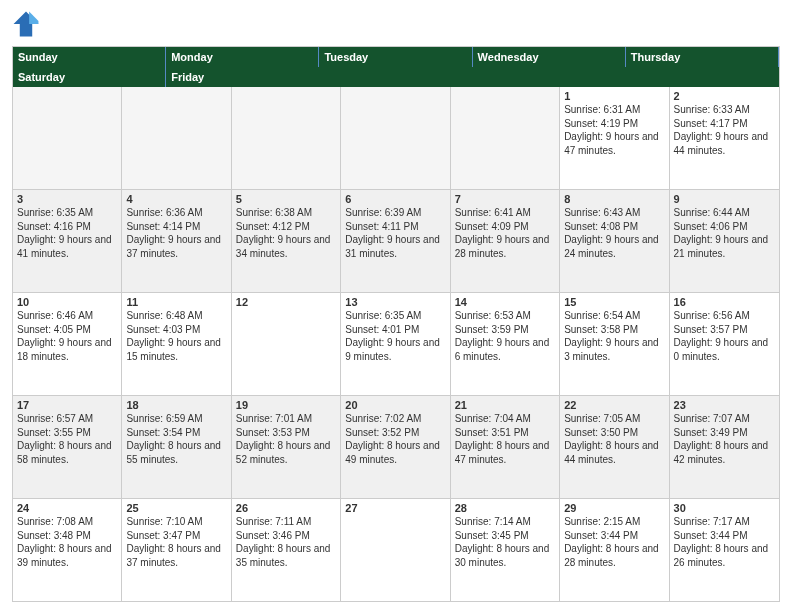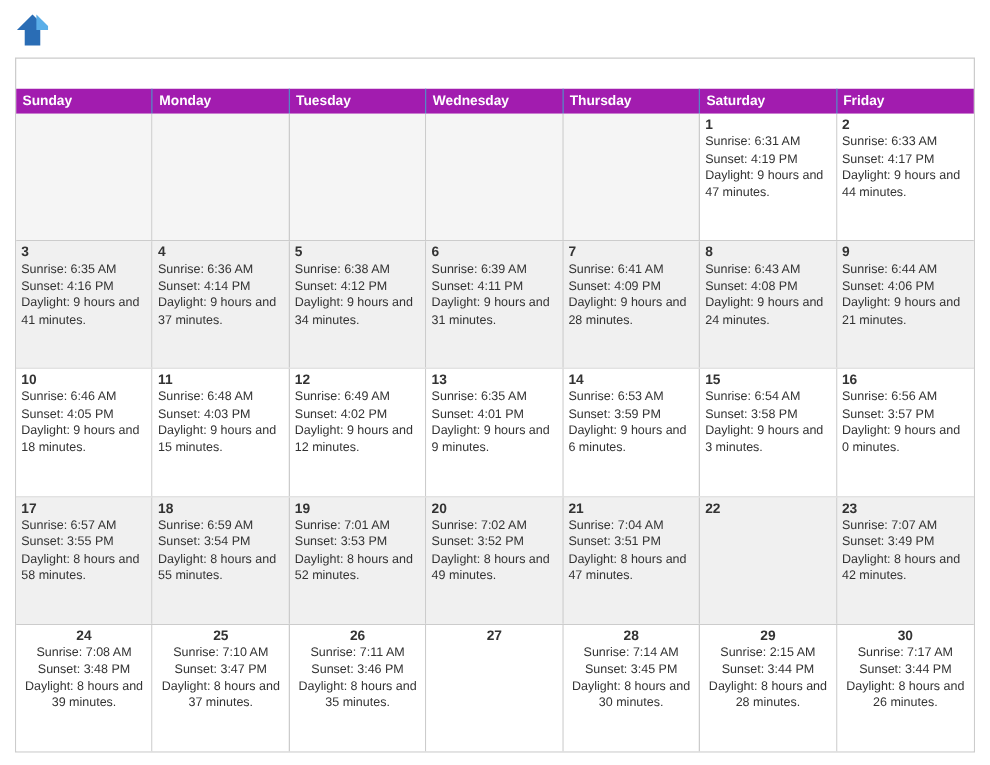--- a/index.html
+++ b/index.html
@@ -54,23 +54,22 @@
       color: #555;
     }
     .calendar {
       flex: 1;
       display: flex;
       flex-direction: column;
       border: 1px solid #ccc;
     }
     .cal-header {
       display: grid;
-      grid-template-columns: repeat(7, 1fr);
-      background: #a21caf;
-      margin-top: 24px;
+      grid-template-columns: repeat(5, 1fr);
+      background: #14532d;
     }
     .cal-header-cell {
       color: #fff;
       font-size: 11px;
       font-weight: bold;
       padding: 4px 5px;
       border-right: 1px solid #5589c4;
       text-align: left;
     }
     .cal-header-cell:last-child { border-right: none; }
@@ -78,21 +77,21 @@
       display: flex;
       flex-direction: column;
       flex: 1;
     }
     .cal-row {
       display: grid;
       grid-template-columns: repeat(7, 1fr);
       flex: 1;
       border-bottom: 1px solid #ccc;
     }
-    .cal-row:last-child { border-bottom: none; text-align: center; }
+    .cal-row:last-child { border-bottom: none; }
     .cal-cell {
       border-right: 1px solid #ccc;
       padding: 3px 4px;
       font-size: 9px;
       color: #333;
       vertical-align: top;
       background: #fff;
       overflow: hidden;
     }
     .cal-cell:last-child { border-right: none; }
@@ -224,24 +223,20 @@
           </div>
           <div class="cal-cell">
             <span class="day-num">11</span>
             <div class="cell-info">Sunrise: 6:48 AM
 Sunset: 4:03 PM
 Daylight: 9 hours
 and 15 minutes.</div>
           </div>
           <div class="cal-cell">
             <span class="day-num">12</span>
-            <div class="cell-info">Sunrise: 6:49 AM
-Sunset: 4:02 PM
-Daylight: 9 hours
-and 12 minutes.</div>
           </div>
           <div class="cal-cell">
             <span class="day-num">13</span>
             <div class="cell-info">Sunrise: 6:35 AM
 Sunset: 4:01 PM
 Daylight: 9 hours
 and 9 minutes.</div>
           </div>
           <div class="cal-cell">
             <span class="day-num">14</span>
@@ -296,20 +291,24 @@
           </div>
           <div class="cal-cell shaded">
             <span class="day-num">21</span>
             <div class="cell-info">Sunrise: 7:04 AM
 Sunset: 3:51 PM
 Daylight: 8 hours
 and 47 minutes.</div>
           </div>
           <div class="cal-cell shaded">
             <span class="day-num">22</span>
+            <div class="cell-info">Sunrise: 7:05 AM
+Sunset: 3:50 PM
+Daylight: 8 hours
+and 44 minutes.</div>
           </div>
           <div class="cal-cell shaded">
             <span class="day-num">23</span>
             <div class="cell-info">Sunrise: 7:07 AM
 Sunset: 3:49 PM
 Daylight: 8 hours
 and 42 minutes.</div>
           </div>
         </div>
         <div class="cal-row">

